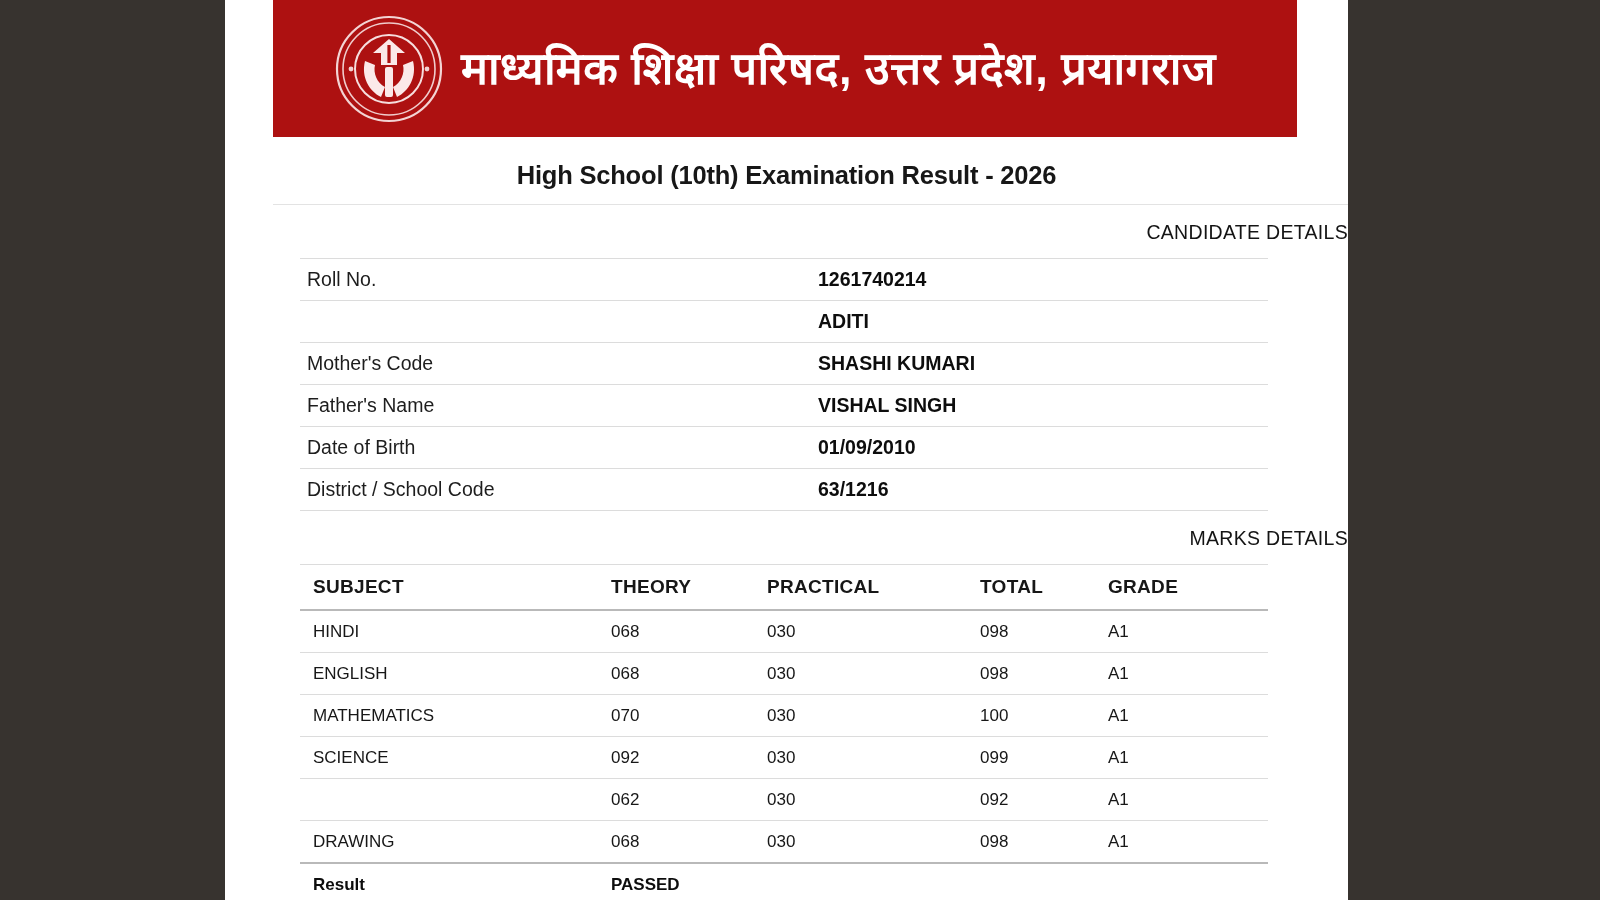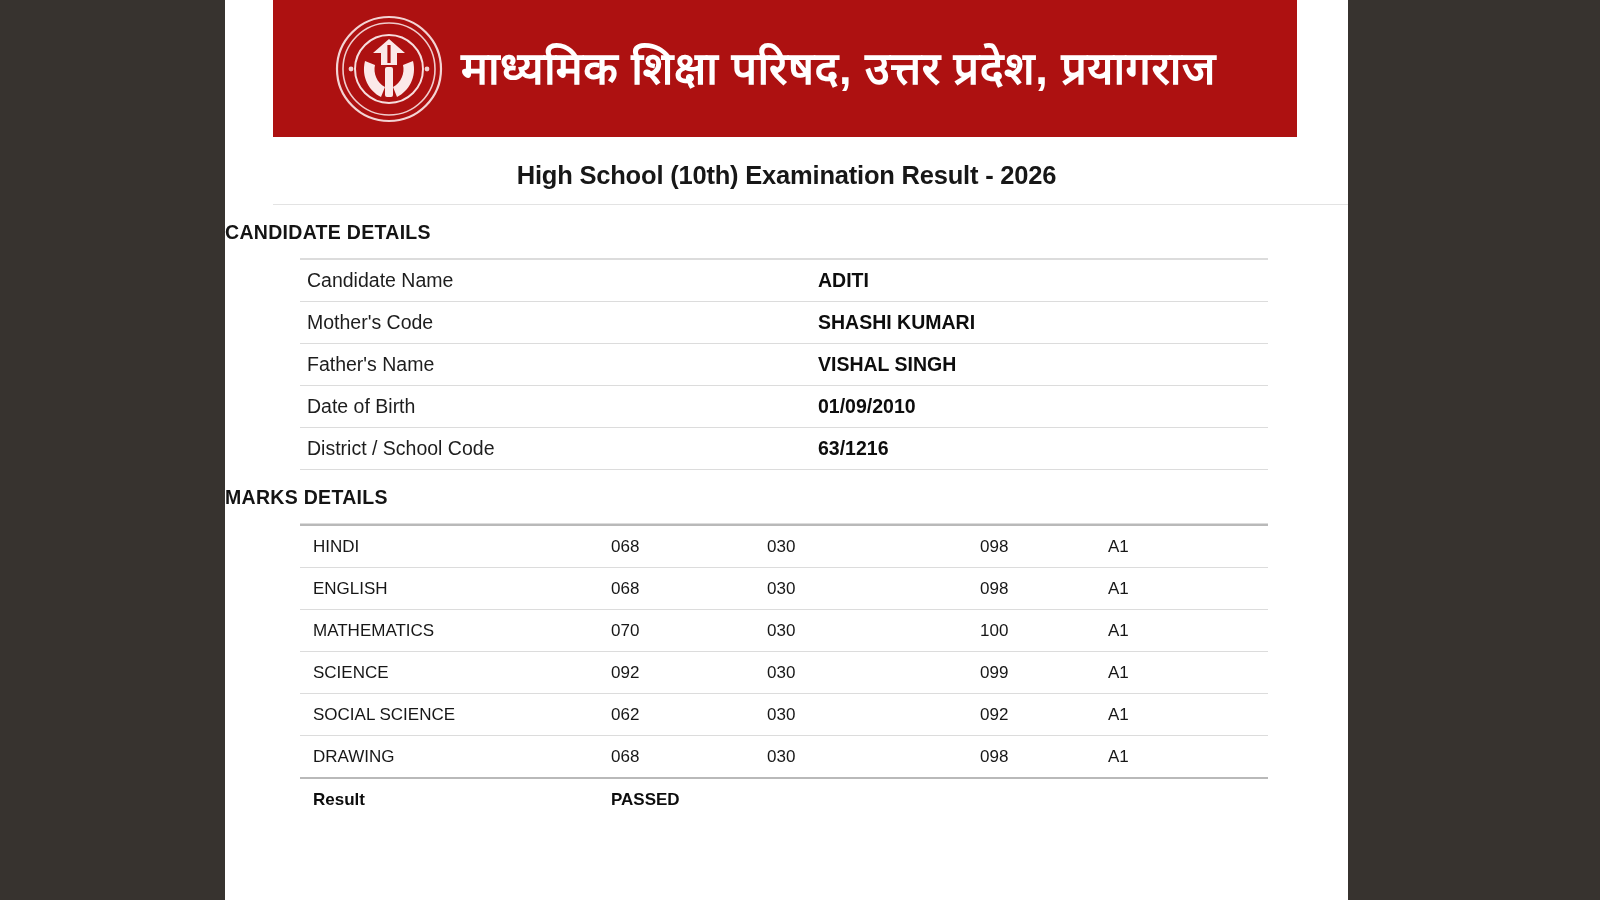--- a/index.html
+++ b/index.html
@@ -95,23 +95,23 @@
 
   .rule-full {
     height: 1px;
     background: #e3e3e3;
     margin: 0 48px 0 48px;   
     width: 1075px;
     margin-left: 48px;
   }
 
   .section-heading {
-    text-align: left;
+    text-align: right;
     font-size: 19.5px;
-    font-weight: 700;
+    font-weight: 400;
     color: #141414;
     letter-spacing: 0.3px;
     padding: 16px 0 14px 0;
   }
 
   .rule-inset {
     height: 1px;
     background: #dcdcdc;
     margin-left: 75px;   
     width: 968px;        
@@ -220,24 +220,27 @@
 
       <div class="exam-title">High School (10th) Examination Result - 2026</div>
 
       <div class="rule-full"></div>
 
       <div class="section-heading">CANDIDATE DETAILS</div>
 
       <div class="rule-inset"></div>
 
       <div>
-        <div class="rule-inset"></div>
-
-        <div class="detail-row">
-          <span class="detail-label">Candidate Name</span>
+        <div class="detail-row">
+          <span class="detail-label">Roll No.</span>
+          <span class="detail-value">1261740214</span>
+        </div>
+        <div class="rule-inset"></div>
+
+        <div class="detail-row">
           <span class="detail-value">ADITI</span>
         </div>
         <div class="rule-inset"></div>
 
         <div class="detail-row">
           <span class="detail-label">Mother's Code</span>
           <span class="detail-value">SHASHI KUMARI</span>
         </div>
         <div class="rule-inset"></div>
 
@@ -258,20 +261,27 @@
           <span class="detail-value">63/1216</span>
         </div>
         <div class="rule-inset"></div>
       </div>
 
       <div class="section-heading">MARKS DETAILS</div>
 
       <div class="rule-inset"></div>
 
       <div>
+        <div class="marks-head">
+          <span class="cell col-subject">SUBJECT</span>
+          <span class="cell col-theory">THEORY</span>
+          <span class="cell col-practical">PRACTICAL</span>
+          <span class="cell col-total">TOTAL</span>
+          <span class="cell col-grade">GRADE</span>
+        </div>
         <div class="rule-thick"></div>
 
         <div class="marks-row">
           <span class="cell col-subject">HINDI</span>
           <span class="cell col-theory">068</span>
           <span class="cell col-practical">030</span>
           <span class="cell col-total">098</span>
           <span class="cell col-grade">A1</span>
         </div>
         <div class="rule-inset"></div>
@@ -297,21 +307,20 @@
         <div class="marks-row">
           <span class="cell col-subject">SCIENCE</span>
           <span class="cell col-theory">092</span>
           <span class="cell col-practical">030</span>
           <span class="cell col-total">099</span>
           <span class="cell col-grade">A1</span>
         </div>
         <div class="rule-inset"></div>
 
         <div class="marks-row">
-          <span class="cell col-subject">SOCIAL SCIENCE</span>
           <span class="cell col-theory">062</span>
           <span class="cell col-practical">030</span>
           <span class="cell col-total">092</span>
           <span class="cell col-grade">A1</span>
         </div>
         <div class="rule-inset"></div>
 
         <div class="marks-row">
           <span class="cell col-subject">DRAWING</span>
           <span class="cell col-theory">068</span>

